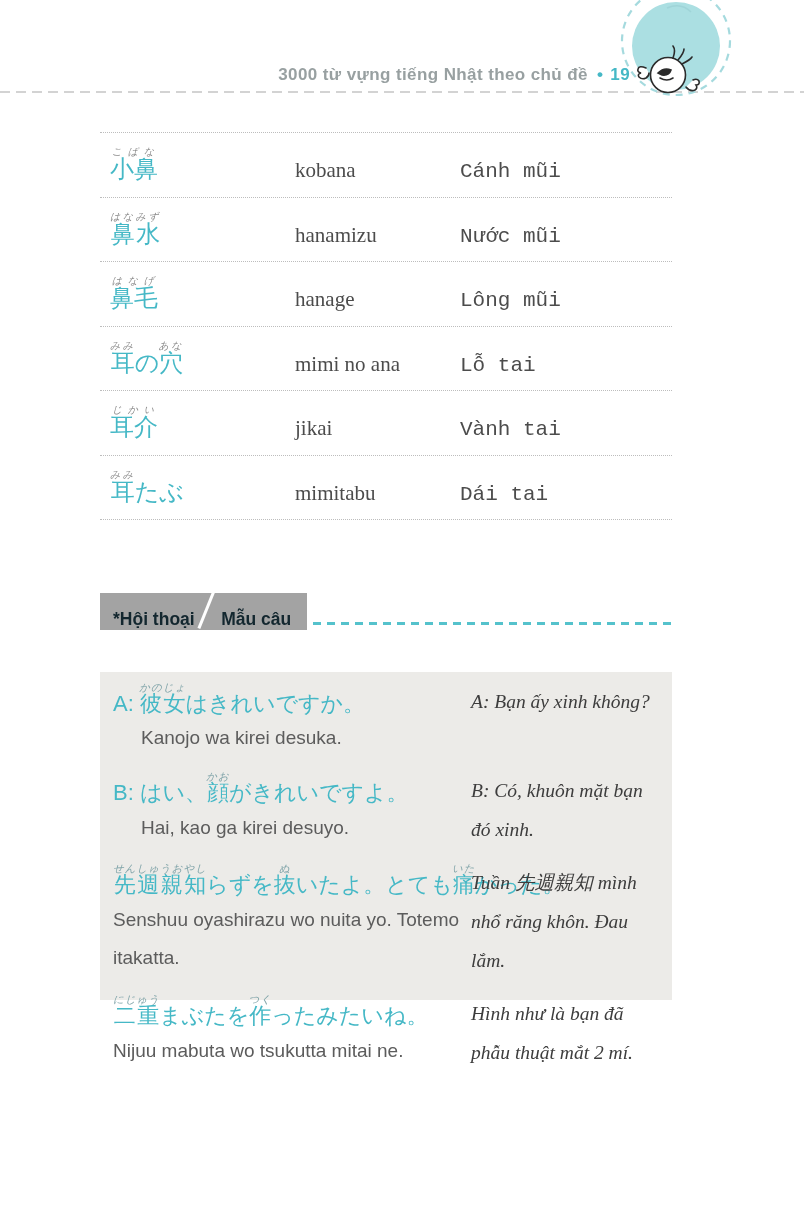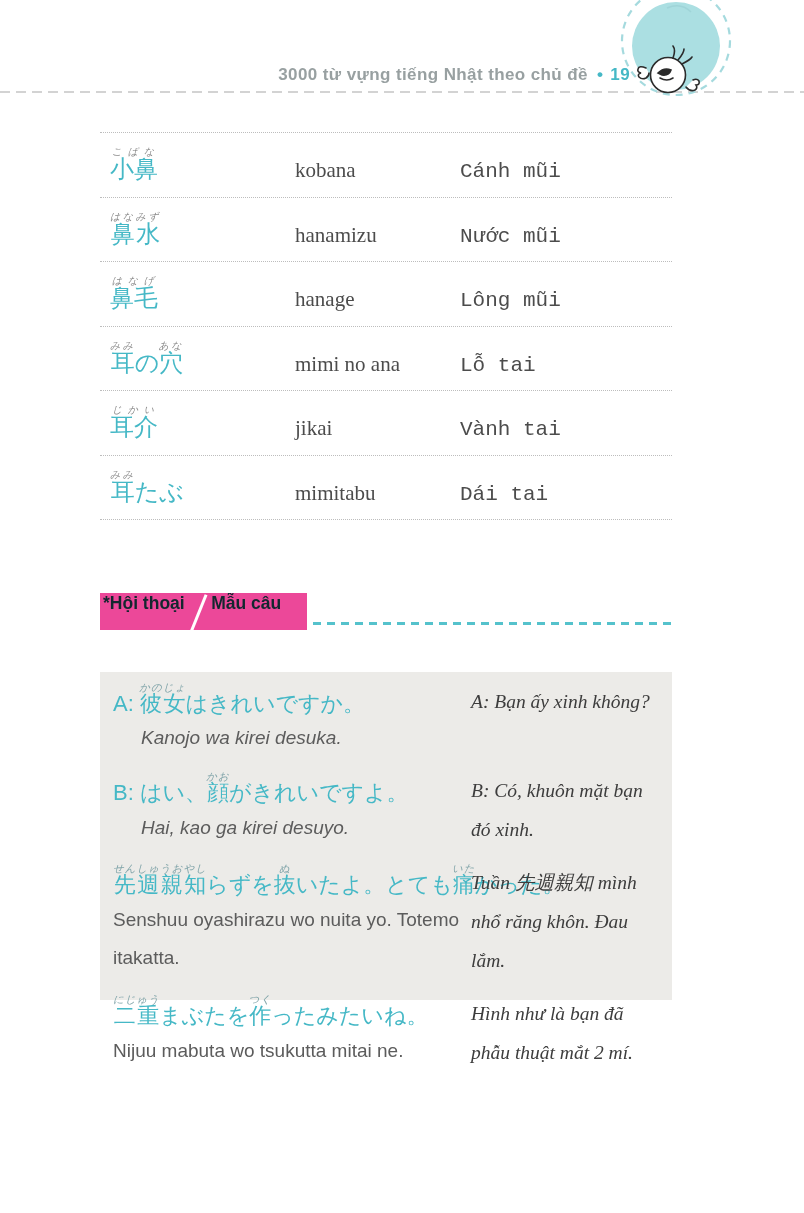--- a/index.html
+++ b/index.html
@@ -46,23 +46,23 @@
     font-size:21px;color:#4c4c4c;
   }
   .vviet{
     flex:1;font-family:Liberation Mono, monospace;
     font-size:21px;color:#4c4c4c;
   }
 
   
   .tab{
     position:absolute;left:100px;top:593px;width:207px;height:37px;
-    background:#ec4899;display:flex;align-items:flex-start;overflow:hidden;
+    background:#a3a3a3;display:flex;align-items:flex-end;overflow:hidden;
     font-weight:bold;font-size:17.5px;color:#13272f;box-sizing:border-box;
-    padding-left:3px;
+    padding-left:13px;
   }
   .tab .slash{
     width:2.5px;height:46px;background:#ffffff;
     transform:rotate(22deg);margin:0 13px 0 11px;flex:0 0 auto;
   }
   .tab-rule{
     position:absolute;left:313px;top:622px;width:360px;height:3px;
     background:repeating-linear-gradient(90deg,#55c2cc 0 8px,transparent 8px 14px);
   }
 
@@ -71,21 +71,21 @@
     position:absolute;left:100px;top:672px;width:572px;height:328px;
     background:#ecebe8;box-sizing:border-box;padding:10px 8px 0 13px;
   }
   .drow{display:flex;margin-bottom:14px;}
   .dleft{width:358px;flex:0 0 auto;}
   .djp{font-size:22px;color:#45b8c6;line-height:1.2;white-space:nowrap;}
   .djp rt{font-size:10.5px;color:#7fa3a8;letter-spacing:1px;}
   .dromaji{
     font-size:19px;color:#5c5c5c;line-height:38px;margin-top:2px;
   }
-  .dromaji.indent{padding-left:28px;font-style:italic;}
+  .dromaji.indent{padding-left:28px;}
   .dviet{
     flex:1;max-width:205px;
     font-family:"Liberation Serif",serif;font-style:italic;
     font-size:19.5px;color:#3d3d3d;line-height:39px;
   }
 </style>
 </head>
 <body>
 
 <div class="page">

